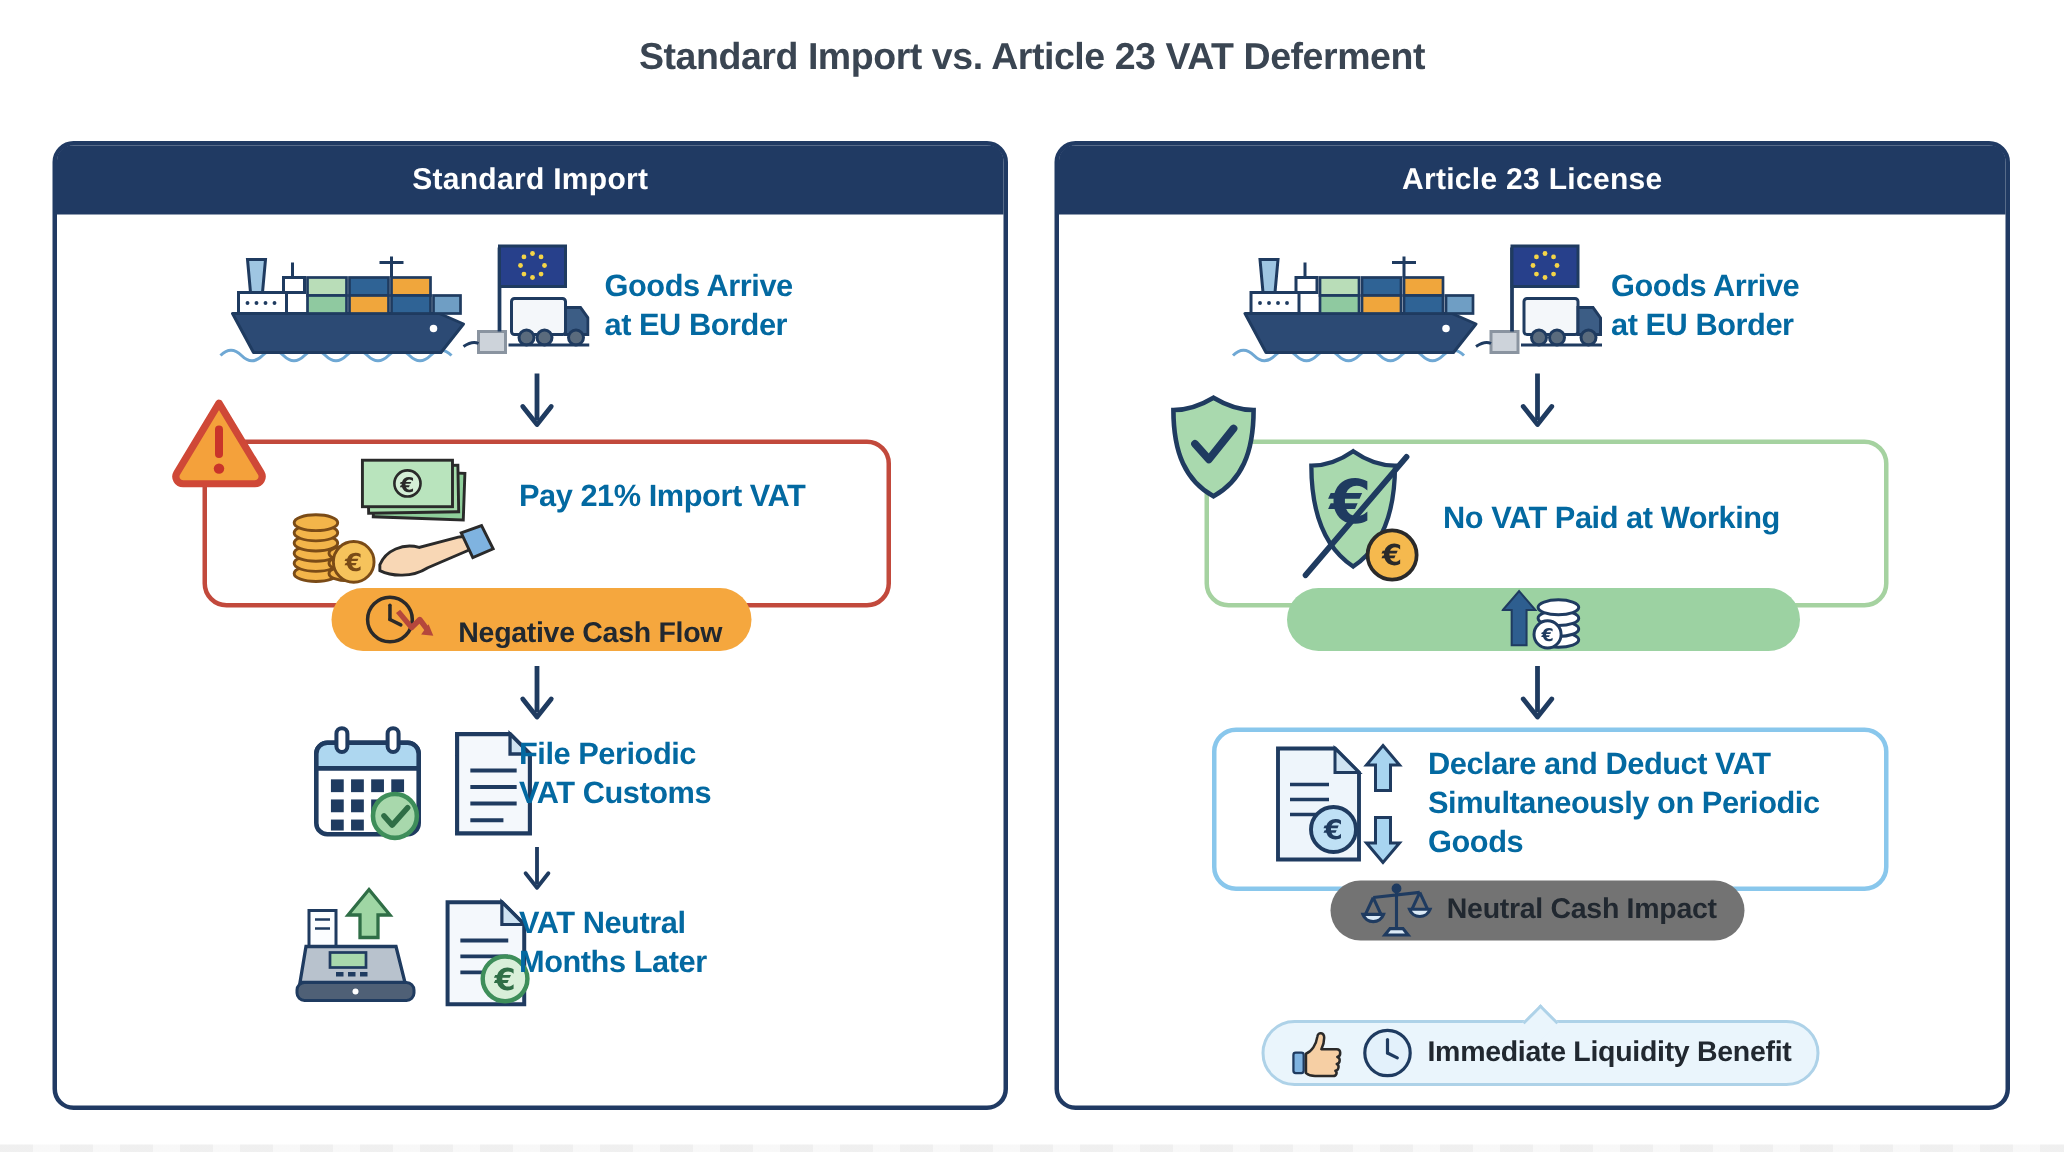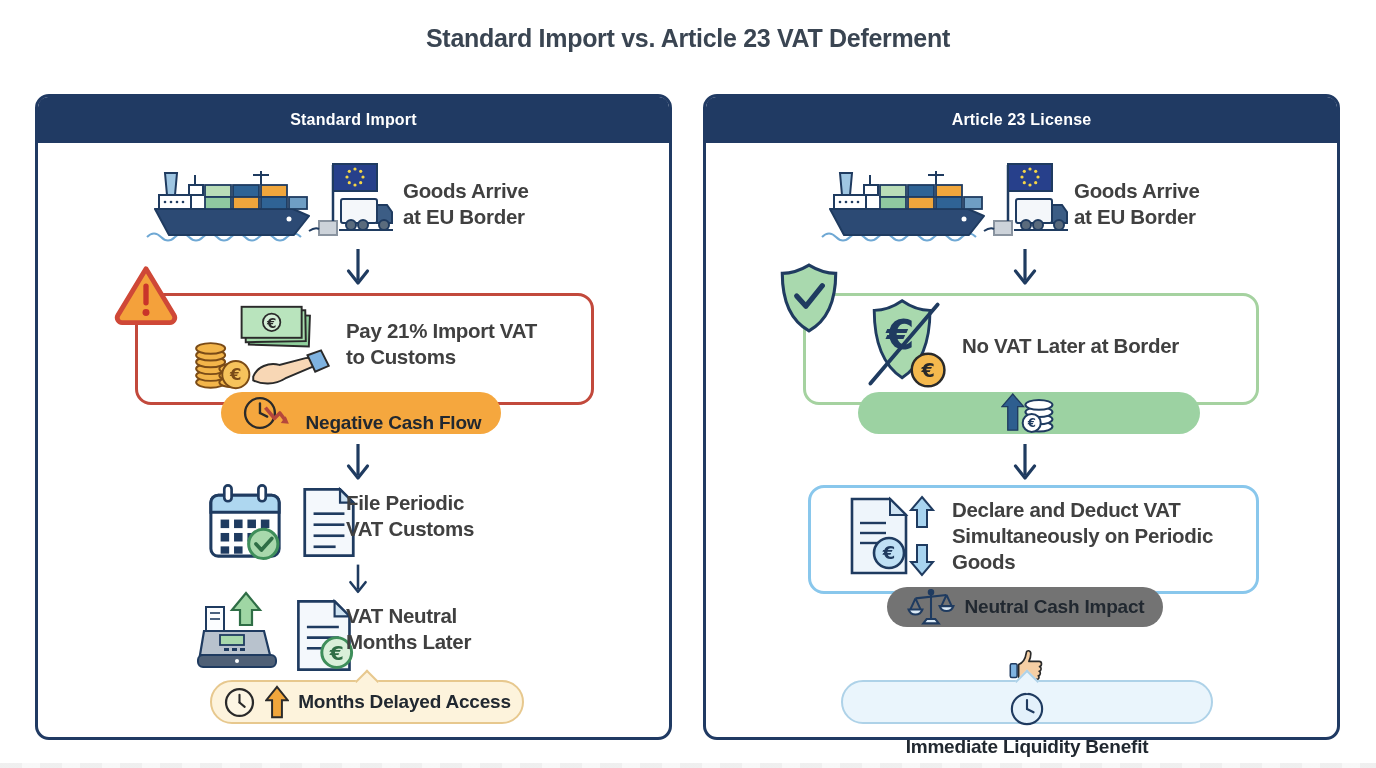--- a/index.html
+++ b/index.html
@@ -6,23 +6,23 @@
   .canvas{position:relative;width:1376px;height:768px;background:#ffffff;overflow:hidden;
           font-family:"Liberation Sans","DejaVu Sans",sans-serif;}
   .title{position:absolute;top:24px;left:0;width:100%;text-align:center;
          font-size:25px;font-weight:bold;color:#3a4552;letter-spacing:-0.3px;}
   .panel{position:absolute;top:94px;width:631px;height:640px;background:#fff;
          border:3px solid #203a63;border-radius:14px;}
   .panel.left{left:35px;}
   .panel.right{left:703px;}
   .panel-header{position:absolute;top:0;left:0;right:0;height:46px;background:#203a63;
                 border-radius:10px 10px 0 0;display:flex;align-items:center;justify-content:center;
-                color:#ffffff;font-size:16px;font-weight:bold;letter-spacing:0.2px;}
+                color:#ffffff;font-size:20px;font-weight:bold;letter-spacing:0.2px;}
   .abs{position:absolute;}
-  .step-text{font-size:20.5px;font-weight:bold;color:#404040;line-height:26px;letter-spacing:-0.3px;}
+  .step-text{font-size:20.5px;font-weight:bold;color:#0369a1;line-height:26px;letter-spacing:-0.3px;}
   .step-text span{display:block;}
   .flow-arrow{width:26px;height:40px;}
   .outline-box{position:absolute;border-radius:16px;background:#ffffff;}
   .box-red{border:3px solid #c2493c;}
   .box-green{border:3px solid #a5d2a0;}
   .box-blue{border:3px solid #89c7ec;}
   .badge{position:absolute;display:flex;align-items:center;justify-content:center;gap:9px;
          border-radius:22px;font-size:19px;font-weight:bold;color:#212830;letter-spacing:-0.2px;}
   .badge-orange{background:#f5a73e;height:42px;}
   .badge-green{background:#9cd2a2;height:42px;}
@@ -131,21 +131,20 @@
           <ellipse cx="48" cy="70" rx="13" ry="5"></ellipse>
           <circle cx="52" cy="76" r="14" fill="#f6c35c"></circle>
         </g>
         <text x="52" y="82" text-anchor="middle" font-size="17" font-weight="bold" fill="#7a4b17" font-family="DejaVu Sans">€</text>
         <path d="M70 78 C 74 68 86 63 97 66 L 124 59 C 133 57 139 63 131 68 L 103 80 C 92 87 78 86 70 82 Z" fill="#f8d7b5" stroke="#2a2a2a" stroke-width="2"></path>
         <path d="M126 56 l14 -5 8 16 -14 6 Z" fill="#7fb3e0" stroke="#2a2a2a" stroke-width="2"></path>
       </svg>
     </div>
     <div class="abs step-text" style="left:308px;top:221px;">
       <span>Pay 21% Import VAT</span>
-      <span>to Customs</span>
     </div>
     <div class="badge badge-orange" style="left:183px;top:295px;width:280px;align-items:flex-end;">
       <span>
         <svg viewBox="0 0 62 46" width="56" height="42">
           <circle cx="21" cy="23" r="16.5" fill="none" stroke="#2a2a2a" stroke-width="2.6"></circle>
           <line x1="21" y1="23" x2="21" y2="12.5" stroke="#2a2a2a" stroke-width="2.6" stroke-linecap="round"></line>
           <line x1="21" y1="23" x2="29" y2="27" stroke="#2a2a2a" stroke-width="2.6" stroke-linecap="round"></line>
           <path d="M27 17 L37 29 L43 23 L49 31" fill="none" stroke="#b5473c" stroke-width="4" stroke-linejoin="round"></path>
           <path d="M53 35 l-9 -1 5.5 -7.5 Z" fill="#b5473c"></path>
         </svg>
@@ -229,36 +228,20 @@
         <line x1="14" y1="48" x2="30" y2="48" stroke="#1f3b60" stroke-width="2.4"></line>
         <circle cx="42" cy="52" r="14" fill="#d9efd9" stroke="#3e8e5a" stroke-width="2.8"></circle>
         <text x="42" y="59" text-anchor="middle" font-size="19" font-weight="bold" fill="#2f6e46" font-family="DejaVu Sans">€</text>
       </svg>
     </div>
     <div class="abs step-text" style="left:308px;top:506px;">
       <span>VAT Neutral</span>
       <span>Months Later</span>
     </div>
 
-    <div class="badge badge-cream" style="left:172px;top:583px;width:310px;">
-      <div class="pointer cream"></div>
-      <span>
-        <svg viewBox="0 0 38 38" width="33" height="33">
-          <circle cx="19" cy="19" r="15.5" fill="#fdf6e3" stroke="#2a2a2a" stroke-width="2.6"></circle>
-          <line x1="19" y1="19" x2="19" y2="10" stroke="#2a2a2a" stroke-width="2.4" stroke-linecap="round"></line>
-          <line x1="19" y1="19" x2="25" y2="24" stroke="#2a2a2a" stroke-width="2.4" stroke-linecap="round"></line>
-        </svg>
-      </span>
-      <span>
-        <svg viewBox="0 0 26 38" width="24" height="34">
-          <polygon points="13,2 25,17 18.5,17 18.5,36 7.5,36 7.5,17 1,17" fill="#f0a63c" stroke="#2a2a2a" stroke-width="2.2"></polygon>
-        </svg>
-      </span>
-      <span>Months Delayed Access</span>
-    </div>
   </div>
 
   <div class="panel right">
     <div class="panel-header">Article 23 License</div>
 
     <div class="abs" style="left:112px;top:62px;width:250px;height:86px;">
       <svg viewBox="0 0 250 86" width="250" height="86">
         <path d="M4 78 q7 -7 14 0 t14 0 t14 0 t14 0 t14 0 t14 0 t14 0 t14 0 t14 0 t14 0 t14 0" fill="none" stroke="#6fa8d4" stroke-width="2"></path>
         <path d="M12 50 L150 50 L166 57 L151 76 L26 76 Z" fill="#2c4a74" stroke="#1f3b60" stroke-width="2" stroke-linejoin="round"></path>
         <circle cx="146" cy="60" r="2.5" fill="#ffffff"></circle>
@@ -323,21 +306,21 @@
     <div class="abs" style="left:152px;top:198px;">
       <svg viewBox="0 0 96 104" width="94" height="100">
         <path d="M45 6 C 55 13 66 16 74 16 C 74 46 66 72 45 86 C 24 72 16 46 16 16 C 24 16 35 13 45 6 Z" fill="#a9d9ae" stroke="#1f3b60" stroke-width="3"></path>
         <text x="43" y="56" text-anchor="middle" font-size="42" font-weight="bold" fill="#1f3b60" font-family="DejaVu Sans">€</text>
         <line x1="12" y1="92" x2="82" y2="10" stroke="#1f3b60" stroke-width="4" stroke-linecap="round"></line>
         <circle cx="72" cy="78" r="17" fill="#f5b94e" stroke="#2a2a2a" stroke-width="2.6"></circle>
         <text x="72" y="85" text-anchor="middle" font-size="20" font-weight="bold" fill="#2a2a2a" font-family="DejaVu Sans">€</text>
       </svg>
     </div>
     <div class="abs step-text" style="left:256px;top:236px;">
-      <span>No VAT Later at Border</span>
+      <span>No VAT Paid at Working</span>
     </div>
     <div class="badge badge-green" style="left:152px;top:295px;width:342px;">
       <span>
         <svg viewBox="0 0 62 46" width="56" height="42">
           <polygon points="13,2 25,16 18.5,16 18.5,42 7.5,42 7.5,16 1,16" fill="#2e5e8f" stroke="#1f3b60" stroke-width="1.5"></polygon>
           <g fill="#ffffff" stroke="#1f3b60" stroke-width="2.2">
             <ellipse cx="42" cy="38" rx="15" ry="5.5"></ellipse>
               <ellipse cx="42" cy="30" rx="15" ry="5.5"></ellipse>
             <ellipse cx="42" cy="22" rx="15" ry="5.5"></ellipse>
               <ellipse cx="42" cy="14" rx="15" ry="5.5"></ellipse>
@@ -385,21 +368,21 @@
             <path d="M3 26 a8.5 8.5 0 0 0 16 0 Z" fill="#dcebf7"></path>
             <path d="M47 9 L41 22 M47 9 L53 22"></path>
             <path d="M39 22 a8.5 8.5 0 0 0 16 0 Z" fill="#dcebf7"></path>
             <path d="M20 42 h18 l-4 -5 h-10 Z" fill="#dcebf7"></path>
           </g>
         </svg>
       </span>
       <span>Neutral Cash Impact</span>
     </div>
 
-    <div class="badge badge-lightblue" style="left:135px;top:583px;width:368px;flex-direction:column;">
+    <div class="badge badge-lightblue" style="left:135px;top:583px;width:368px;">
       <div class="pointer lblue"></div>
       <span>
         <svg viewBox="0 0 50 46" width="38" height="35">
           <rect x="3" y="22" width="9" height="18" rx="2" fill="#7fb3e0" stroke="#1f3b60" stroke-width="2"></rect>
           <path d="M14 40 V23 C 19 21 23 15 24 8 C 24.5 3.5 30 4 30 9 C 30 13 28.5 17 27.5 19 H 41 C 45 19 45 25 41.5 25.8 C 44.5 26.6 44.2 31.4 41 32 C 43.5 33 43 37.4 39.8 38 C 41.8 39.2 40.8 42.6 37.8 42.6 H 22 C 19 42.6 16 41.6 14 40 Z" fill="#f6cfa4" stroke="#2a2a2a" stroke-width="2.2" stroke-linejoin="round"></path>
         </svg>
       </span>
       <span>
         <svg viewBox="0 0 44 44" width="36" height="36">
           <circle cx="22" cy="22" r="18.5" fill="#e3f1fb" stroke="#1f3b60" stroke-width="2.6"></circle>

